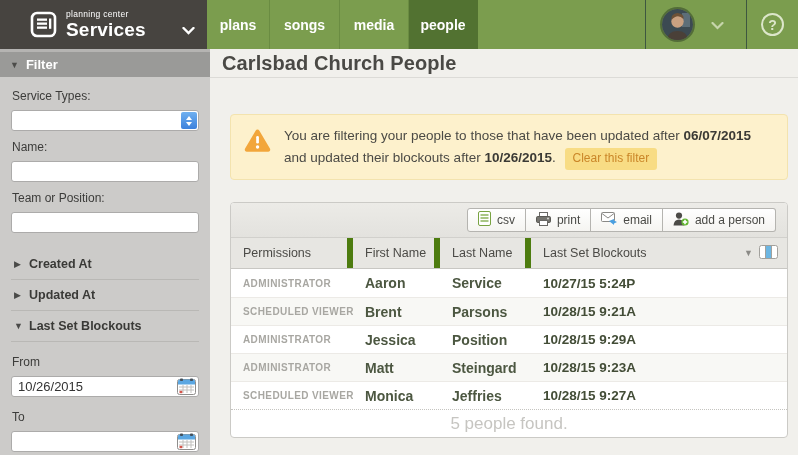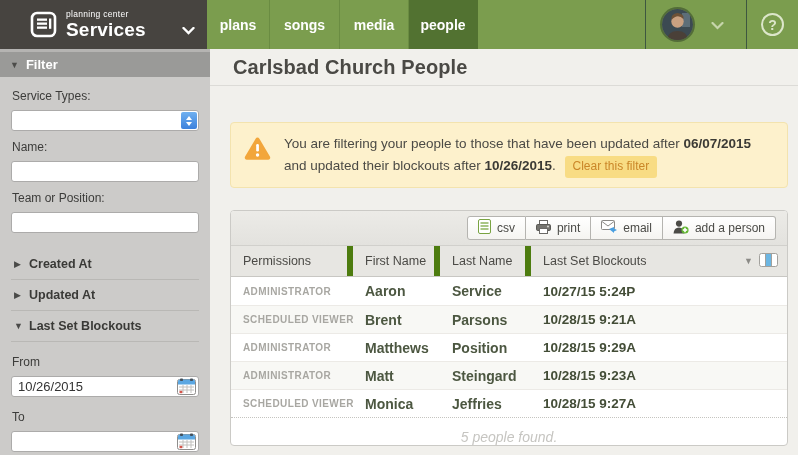--- a/index.html
+++ b/index.html
@@ -52,21 +52,21 @@
   .section-row { display:flex; align-items:center; padding:8px 2px 8px 3px;
                  border-bottom:1px solid #b9b8b5; cursor:pointer; }
   .section-tri { color:#4a4a48; font-size:9px; width:15px; }
   .section-label { font-size:12.5px; font-weight:bold; color:#3a3a37; }
   .date-wrap { position:relative; }
   .date-wrap .tinput { padding-right:28px; }
   .cal-icon { position:absolute; right:3px; top:2px; cursor:pointer; }
   .from-block { margin-top:13px; }
   
   .main { position:absolute; top:49px; left:210px; width:588px; height:406px; background:#f1f0ec; }
-  .title-bar { height:37px; border-bottom:1px solid #dcdbd7; display:flex; align-items:center; padding-left:23px; }
+  .title-bar { height:29px; border-bottom:1px solid #dcdbd7; display:flex; align-items:center; padding-left:12px; }
   .page-title { font-size:20px; font-weight:bold; color:#4a4945; letter-spacing:.1px; }
   .banner { margin:36px 10px 0 20px; background:#fdf1cc; border:1px solid #f3e3ae; border-radius:4px;
             padding:10px 12px 9px 13px; display:flex; align-items:flex-start; }
   .warn-svg { margin:4px 13px 0 0; flex:none; }
   .banner-body { font-size:13.5px; color:#4b4a45; line-height:1.62; }
   .banner-body b { color:#3b3a35; }
   .clear-btn { display:inline-block; margin-left:5px; background:#f8dc84; color:#ca8628;
                border-radius:3px; padding:1px 8px 2px; font-size:12px; cursor:pointer; white-space:nowrap; }
   .panel { margin:22px 10px 0 20px; background:#fff; border:1px solid #cbcac6; border-radius:4px; overflow:hidden; }
   .toolbar { height:35px; background:linear-gradient(#ecebe7,#e3e2de); border-bottom:1px solid #d1d0cc;
@@ -84,22 +84,22 @@
   .col-block { flex:1; border-right:none; justify-content:space-between; padding-right:9px; }
   .th-icons { display:flex; align-items:center; gap:6px; }
   .sort-tri { color:#8b8a86; font-size:9px; cursor:pointer; }
   .trow { display:flex; height:28px; align-items:center; }
   .trow + .trow { border-top:1px solid #eceae6; }
   .trow:nth-child(even) { background:#f8f8f5; }
   .td { padding-left:12px; overflow:hidden; white-space:nowrap;font-weight:bold; }
   .td-perm { font-size:10px; color:#a8a7a2; letter-spacing:.4px; }
   .td-name { font-size:14px; color:#4c5741; }
   .td-date { font-size:13.5px; color:#434d37; }
-  .tfoot { height:28px; border-top:1px dotted #c5c4c0; display:flex; align-items:flex-end;
-           justify-content:center; font-size:14px; color:#c6c5c1;font-style:italic; }
+  .tfoot { height:28px; border-top:1px dotted #c5c4c0; display:flex; align-items:center;
+           justify-content:center; font-size:17px; color:#c6c5c1; }
 </style>
 </head>
 <body>
 
 <div class="app">
 
   <div class="topbar">
     <div class="brand">
       <span class="logo-box">
         <svg width="27" height="27" viewBox="0 0 27 27">
@@ -336,21 +336,21 @@
           <span class="td td-date">10/27/15 5:24P</span>
         </div>
         <div class="trow">
           <span class="td td-perm col-perm">SCHEDULED VIEWER</span>
           <span class="td td-name col-first">Brent</span>
           <span class="td td-name col-last">Parsons</span>
           <span class="td td-date">10/28/15 9:21A</span>
         </div>
         <div class="trow">
           <span class="td td-perm col-perm">ADMINISTRATOR</span>
-          <span class="td td-name col-first">Matthews</span>
+          <span class="td td-name col-first">Jessica</span>
           <span class="td td-name col-last">Position</span>
           <span class="td td-date">10/28/15 9:29A</span>
         </div>
         <div class="trow">
           <span class="td td-perm col-perm">ADMINISTRATOR</span>
           <span class="td td-name col-first">Matt</span>
           <span class="td td-name col-last">Steingard</span>
           <span class="td td-date">10/28/15 9:23A</span>
         </div>
         <div class="trow">

